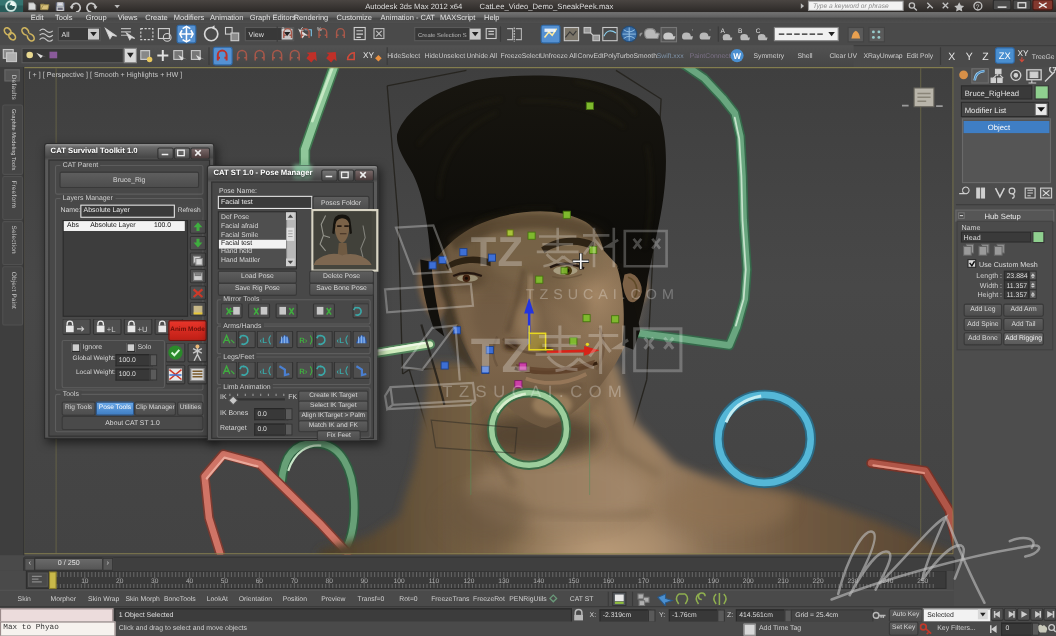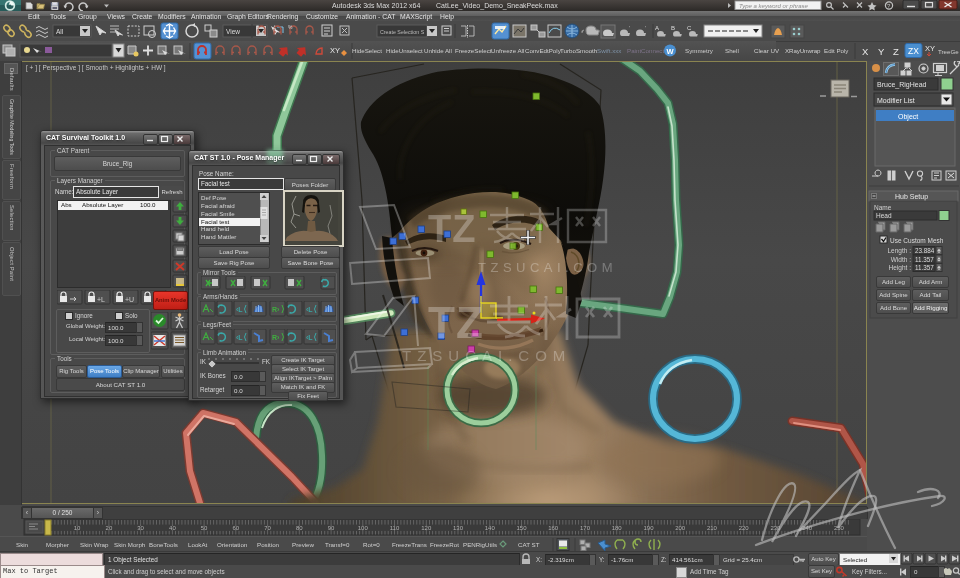--- a/index.html
+++ b/index.html
@@ -1269,21 +1269,21 @@
         <path d="M15,5.5 l5,-3 v6 z M14.5,2.5 h1.4 v6 h-1.4 z" transform="rotate(180 18 5.5)"></path>
         <path d="M27.5,2.5 l5.5,3 -5.5,3 z"></path>
         <path d="M39,5.5 l5,-3 v6 z" transform="rotate(180 42 5.5)"></path>
           <rect x="44" y="2.5" width="1.4" height="6"></rect>
         <path d="M51,2.5 l5.5,3 -5.5,3 z"></path>
           <rect x="56" y="2.5" width="1.4" height="6"></rect>
       </g>
     </svg>
   </div>
   <div id="statusB" class="abs">
-    <div class="fld" style="left:0px;top:0px;width:101px;height:12px;background:#f6f2ee;border-color:#9a8a8a;color:#333;font-family:'Liberation Mono',monospace;font-size:7px;line-height:11px;padding-left:2px">Max to Target</div>
+    <div class="fld" style="left:0px;top:0px;width:101px;height:12px;background:#f6f2ee;border-color:#9a8a8a;color:#333;font-family:'Liberation Mono',monospace;font-size:7px;line-height:11px;padding-left:2px">Max to Phyao</div>
     <div class="txt" style="left:108px;top:3px;font-size:6.3px;color:#cfcfcf">Click and drag to select and move objects</div>
     <div class="abs" style="left:676px;top:1.5px;width:9px;height:9px;background:#d8d8d8;border:1px solid #888"></div>
     <div class="txt" style="left:690px;top:3px;font-size:6.3px;color:#cfcfcf">Add Time Tag</div>
     <div class="btn" style="left:808px;top:0px;width:25px;height:11px;font-size:6px;line-height:11px">Set Key</div>
     <svg class="abs" style="left:836px;top:1px" width="12" height="11" viewBox="0 0 12 11">
       <circle cx="3.4" cy="4" r="2.6" fill="none" stroke="#c0392b" stroke-width="1.6"></circle>
       <path d="M5.5,5.5 l5,4.5 m-2.5,-1 l-1.5,1.5" stroke="#c0392b" stroke-width="1.6" fill="none"></path>
     </svg>
     <div class="txt" style="left:852px;top:3px;font-size:6.3px;color:#cfcfcf">Key Filters...</div>
     <svg class="abs" style="left:898px;top:1.5px" width="10" height="10" viewBox="0 0 10 10">

